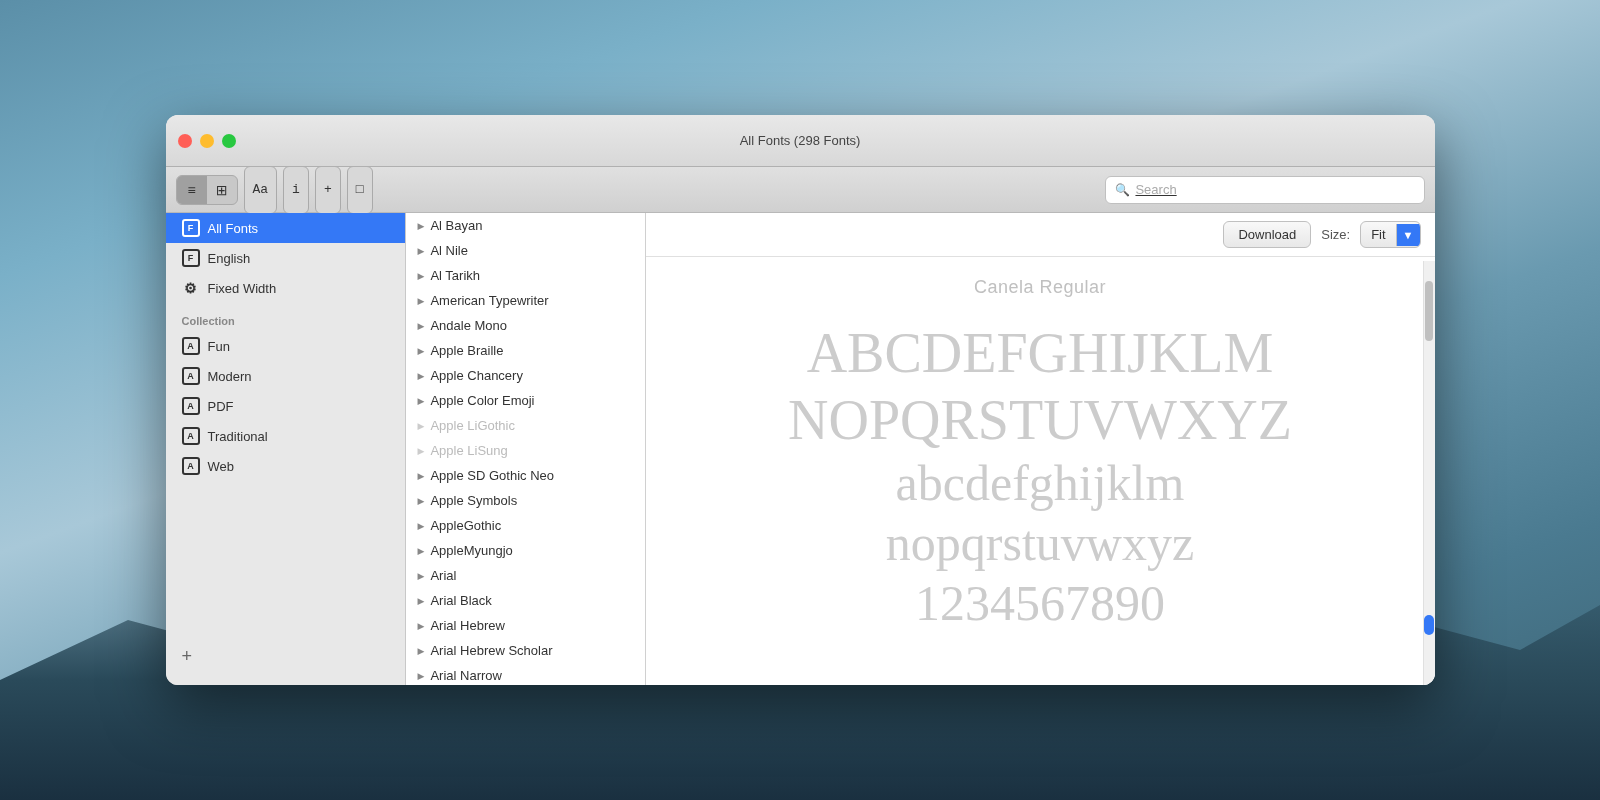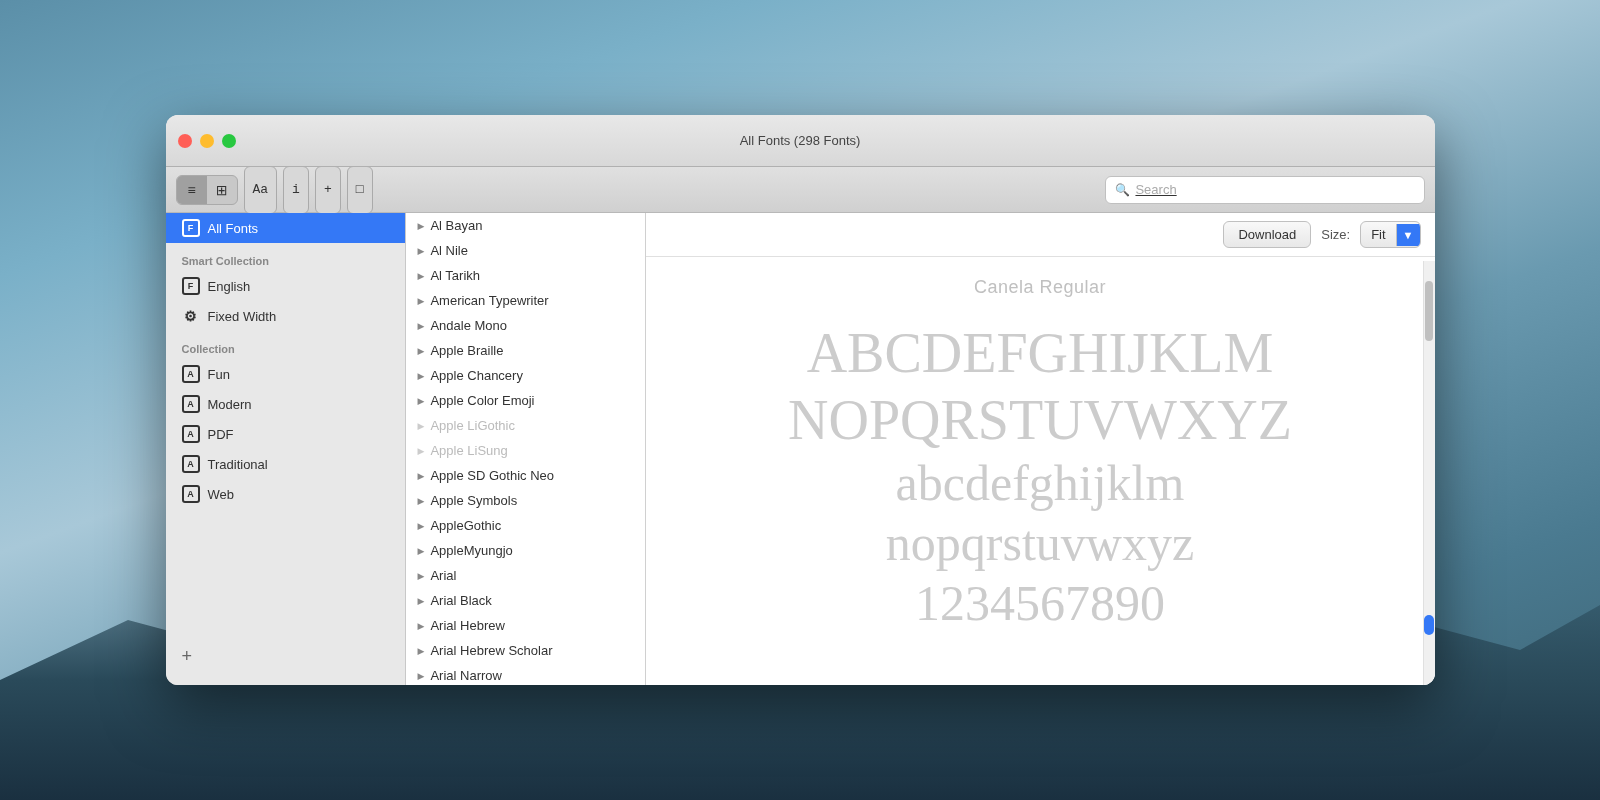--- a/index.html
+++ b/index.html
@@ -453,21 +453,20 @@
   </div>
 
   <div class="main-content">
 
     <div class="sidebar">
       <div class="sidebar-item selected">
         <div class="sidebar-item-icon font-icon">F</div>
         <span>All Fonts</span>
       </div>
 
-      <div class="sidebar-section-header">Smart Collection</div>
 
       <div class="sidebar-item">
         <div class="sidebar-item-icon font-icon">F</div>
         <span>English</span>
       </div>
       <div class="sidebar-item">
         <div class="sidebar-item-icon gear">⚙</div>
         <span>Fixed Width</span>
       </div>
 

